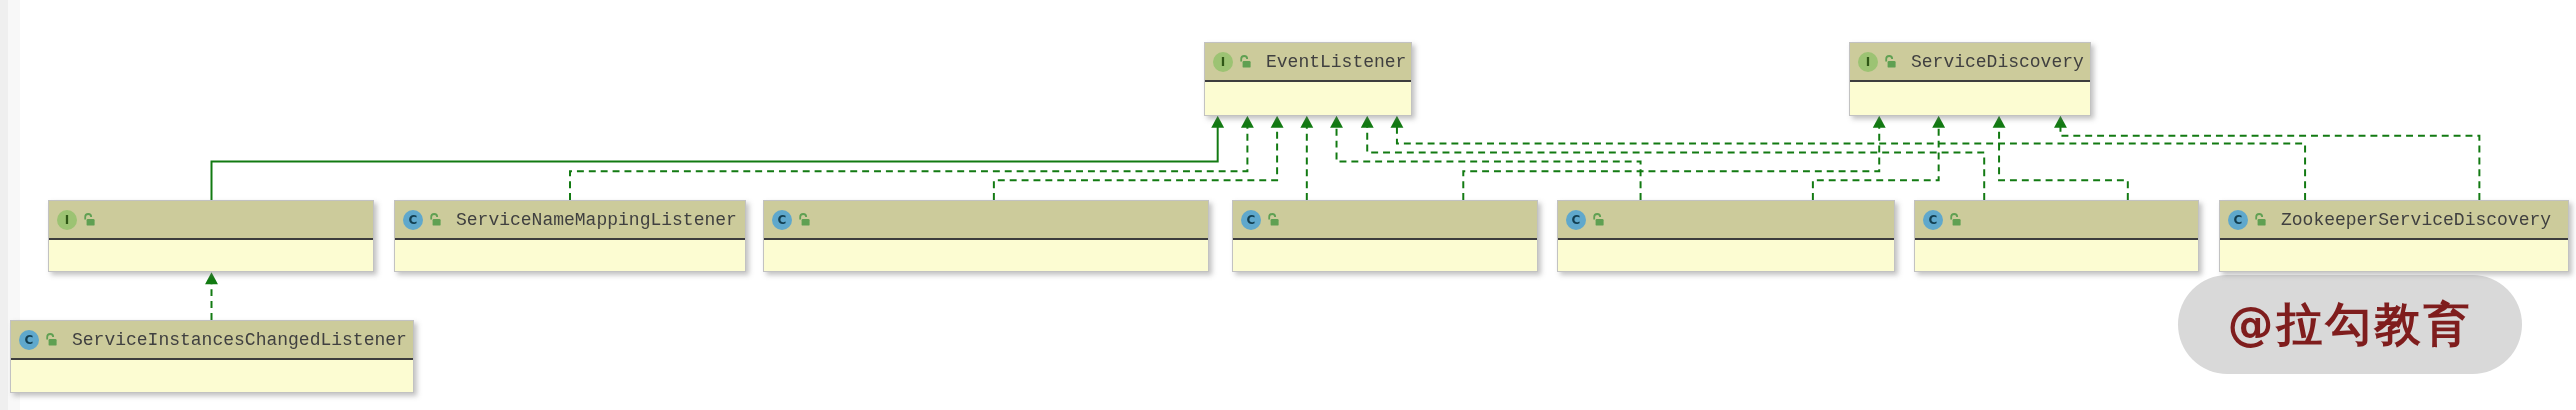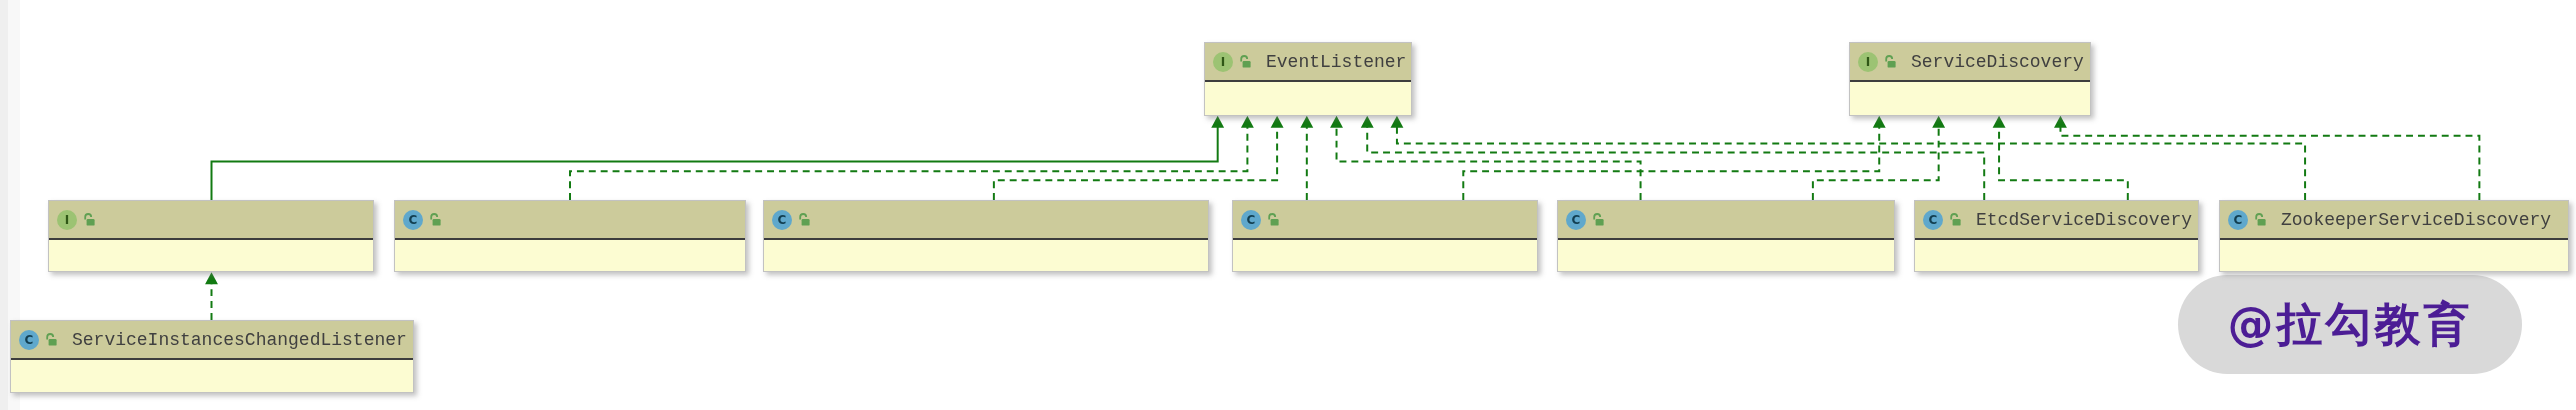--- a/index.html
+++ b/index.html
@@ -42,21 +42,21 @@
   .node-label {
     margin-left: 13px;
     font-size: 18px; color: #404040;
     white-space: nowrap;
   }
 
   #edges { position: absolute; left: 0; top: 0; z-index: 2; }
 
   .watermark {
     position: absolute;
-    background: #d9d9d9; color: #4c1d95;
+    background: #d9d9d9; color: #7f1d1d;
     border-radius: 52px;
     display: flex; align-items: center; justify-content: center;
     font-family: "DejaVu Sans", sans-serif;
     font-size: 46px; font-weight: bold; letter-spacing: 3px;
     z-index: 1;
     text-align: right;
   }
 </style>
 </head>
 <body>
@@ -151,20 +151,21 @@
       <div class="node-sep"></div>
       <div class="node-body"></div>
     </div>
     <div class="node" style="left: 394px; top: 200px; width: 352px; height: 72px;">
       <div class="node-header">
         <span class="circle-icon cls">C</span>
         <svg class="lock" width="15" height="15" viewBox="0 0 15 15">
           <path d="M3.2 7.4 V5 a3 3 0 0 1 6 0" fill="none" stroke="#5fa052" stroke-width="1.8"></path>
           <rect x="4.6" y="7" width="8" height="6.6" rx="1.2" fill="#5fa052"></rect>
         </svg>
+        <span class="node-label">ServiceNameMappingListener</span>
       </div>
       <div class="node-sep"></div>
       <div class="node-body"></div>
     </div>
     <div class="node" style="left: 763px; top: 200px; width: 446px; height: 72px;">
       <div class="node-header">
         <span class="circle-icon cls">C</span>
         <svg class="lock" width="15" height="15" viewBox="0 0 15 15">
           <path d="M3.2 7.4 V5 a3 3 0 0 1 6 0" fill="none" stroke="#5fa052" stroke-width="1.8"></path>
           <rect x="4.6" y="7" width="8" height="6.6" rx="1.2" fill="#5fa052"></rect>
@@ -195,21 +196,20 @@
       <div class="node-sep"></div>
       <div class="node-body"></div>
     </div>
     <div class="node" style="left: 1914px; top: 200px; width: 285px; height: 72px;">
       <div class="node-header">
         <span class="circle-icon cls">C</span>
         <svg class="lock" width="15" height="15" viewBox="0 0 15 15">
           <path d="M3.2 7.4 V5 a3 3 0 0 1 6 0" fill="none" stroke="#5fa052" stroke-width="1.8"></path>
           <rect x="4.6" y="7" width="8" height="6.6" rx="1.2" fill="#5fa052"></rect>
         </svg>
-        <span class="node-label">EtcdServiceDiscovery</span>
       </div>
       <div class="node-sep"></div>
       <div class="node-body"></div>
     </div>
     <div class="node" style="left: 2219px; top: 200px; width: 350px; height: 72px;">
       <div class="node-header">
         <span class="circle-icon cls">C</span>
         <svg class="lock" width="15" height="15" viewBox="0 0 15 15">
           <path d="M3.2 7.4 V5 a3 3 0 0 1 6 0" fill="none" stroke="#5fa052" stroke-width="1.8"></path>
           <rect x="4.6" y="7" width="8" height="6.6" rx="1.2" fill="#5fa052"></rect>

